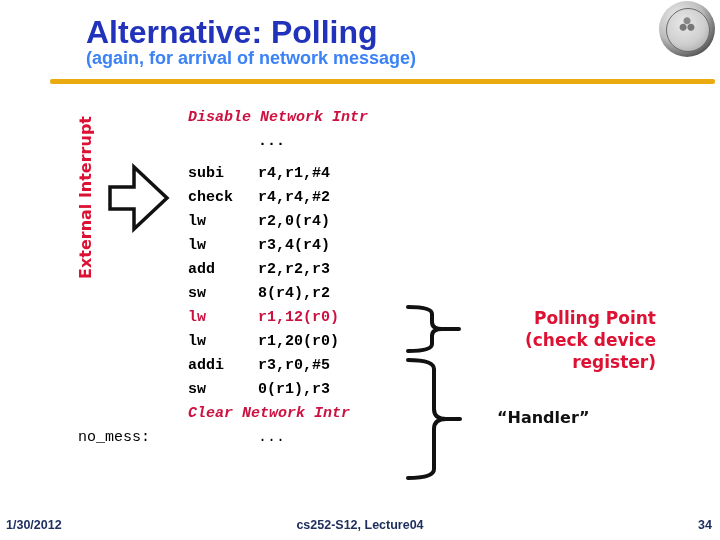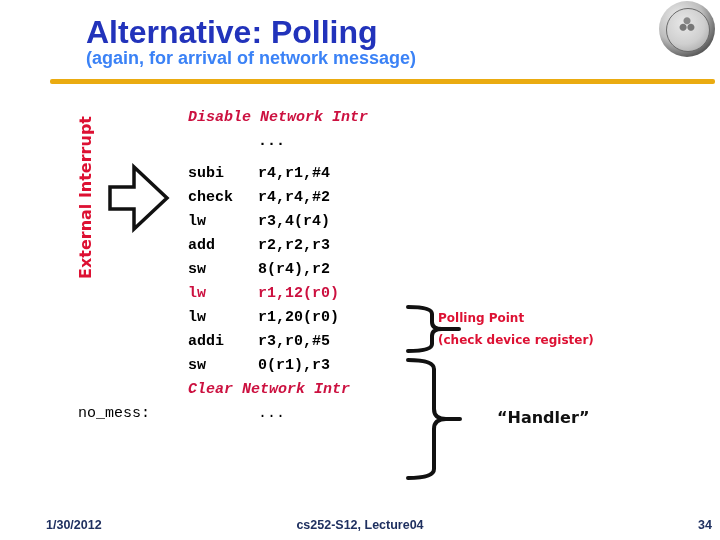--- a/index.html
+++ b/index.html
@@ -59,35 +59,35 @@
   .code .op{display:inline-block;width:70px;}
   .code .pseudo{font-style:italic;color:var(--code-red,#cc1140);}
   .code .hl{color:var(--code-red,#cc1140);}
   .code .dots{padding-left:70px;}
   .code .lbl-row{font-weight:normal;}
   .code .lbl{position:absolute;left:-110px;}
   
   .brace{position:absolute;}
   
   .polling-note{
-    position:absolute;left:438px;top:307px;width:218px;text-align:left;
-    font-family:"DejaVu Sans",sans-serif;font-weight:bold;font-size:12px;
+    position:absolute;left:438px;top:307px;width:218px;text-align:right;
+    font-family:"DejaVu Sans",sans-serif;font-weight:bold;font-size:17px;
     line-height:22px;color:var(--annotation-red,#dd1133);
   }
   .handler-note{
     position:absolute;left:497px;top:408px;
     font-family:"DejaVu Sans",sans-serif;font-weight:bold;font-size:16px;
     color:#111;
   }
   
   .footer{
     position:absolute;left:0;top:516px;width:720px;height:20px;
     font-size:12.5px;font-weight:bold;color:var(--footer-navy,#1f3060);
   }
-  .footer .date{position:absolute;left:6px;top:2px;margin-left:40px;}
+  .footer .date{position:absolute;left:6px;top:2px;}
   .footer .center{position:absolute;left:0;top:2px;width:100%;text-align:center;}
   .footer .page{position:absolute;right:8px;top:2px;margin-left:28px;}
 </style>
 </head>
 <body>
 
 <div class="slide">
 
   <div class="seal">
     <div class="seal-inner"></div>
@@ -103,20 +103,21 @@
   <svg class="arrow-svg" width="64" height="70" viewBox="0 0 64 70">
     <polygon points="3,24 27,24 27,4 60,35 27,66 27,46 3,46" fill="#ffffff" stroke="#111111" stroke-width="3.5" stroke-linejoin="miter"></polygon>
   </svg>
 
   <div class="code" id="code-block">
       <div class="row pseudo">Disable Network Intr</div>
       <div class="row dots">...</div>
       <div class="gap"></div>
       <div class="row"><span class="op">subi</span><span>r4,r1,#4</span></div>
       <div class="row"><span class="op">check</span><span>r4,r4,#2</span></div>
+      <div class="row"><span class="op">lw</span><span>r2,0(r4)</span></div>
       <div class="row"><span class="op">lw</span><span>r3,4(r4)</span></div>
       <div class="row"><span class="op">add</span><span>r2,r2,r3</span></div>
       <div class="row"><span class="op">sw</span><span>8(r4),r2</span></div>
       <div class="row hl"><span class="op">lw</span><span>r1,12(r0)</span></div>
       <div class="row"><span class="op">lw</span><span>r1,20(r0)</span></div>
       <div class="row"><span class="op">addi</span><span>r3,r0,#5</span></div>
       <div class="row"><span class="op">sw</span><span>0(r1),r3</span></div>
       <div class="row pseudo">Clear Network Intr</div>
       <div class="row lbl-row"><span class="lbl">no_mess:</span><span class="dots" style="padding-left: 70px;">...</span></div>
     </div>

